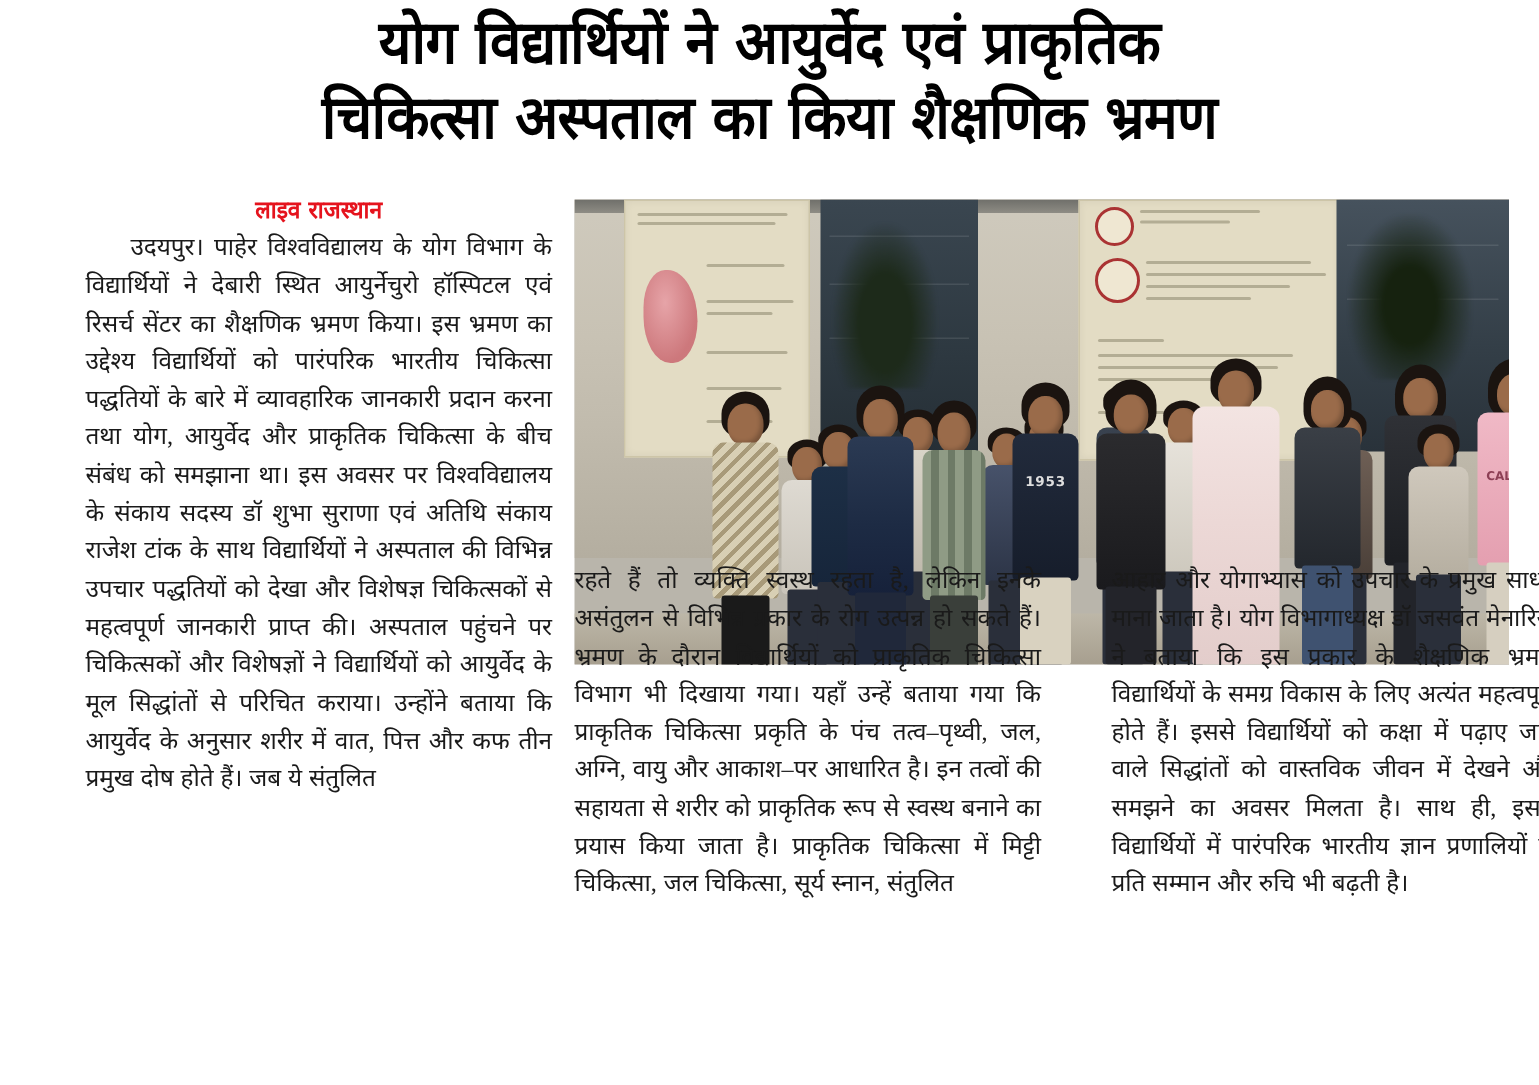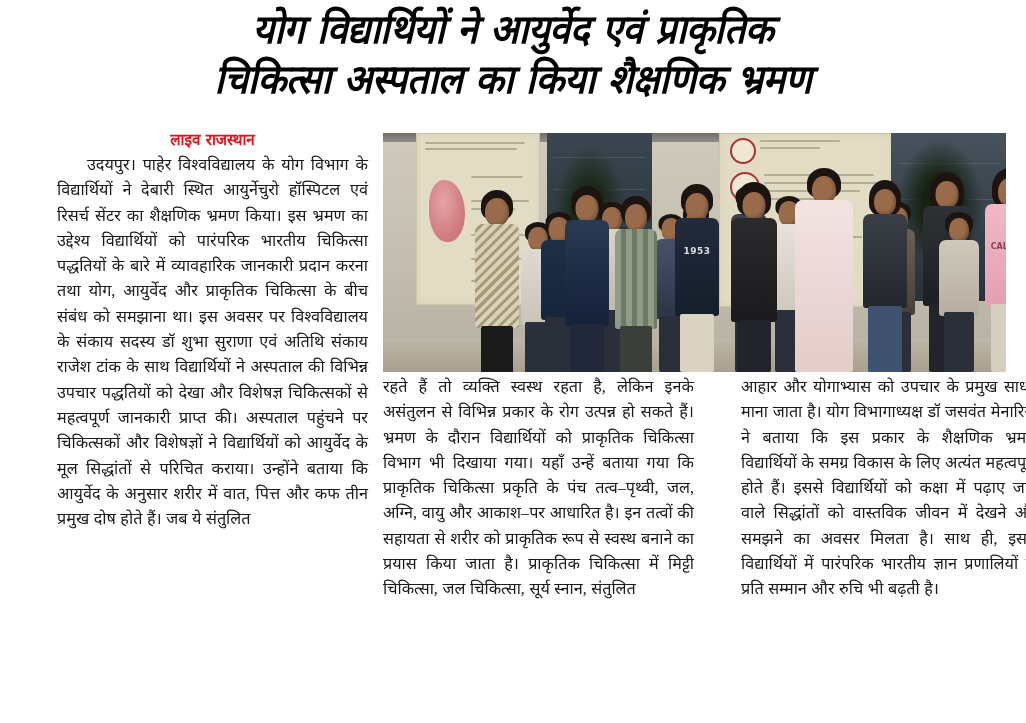--- a/index.html
+++ b/index.html
@@ -24,21 +24,20 @@
   }
 
   
   .headline {
     position: absolute;
     left: 0;
     top: 4px;
     width: 1026px;
     text-align: center;
     color: #000000;
-    font-style: italic;
   }
   .headline-line {
     display: block;
     font-family: "DejaVu Sans", "Liberation Sans", sans-serif;
     font-weight: 700;
     font-size: 40px;
     line-height: 50px;
     letter-spacing: -0.5px;
     transform: scaleX(0.94);
     transform-origin: center;
@@ -87,21 +86,21 @@
     hyphens: none;
   }
   .para.indent { text-indent: 30px; }
 
   
   .photo-frame {
     position: absolute;
     left: 326px;
     top: 3px;
     width: 623px;
-    height: 239px;
+    height: 310px;
     overflow: hidden;
     background: #b9b5ab;
     border: 0;
   }
 
   
   .col2 {
     position: absolute;
     left: 326px;
     top: 245px;

